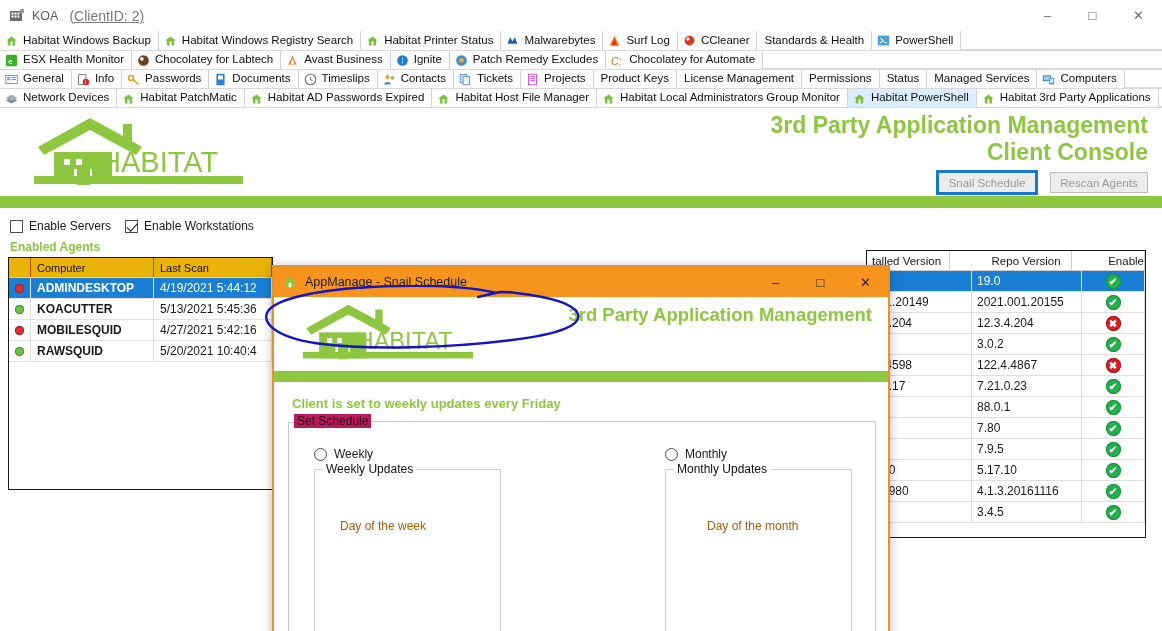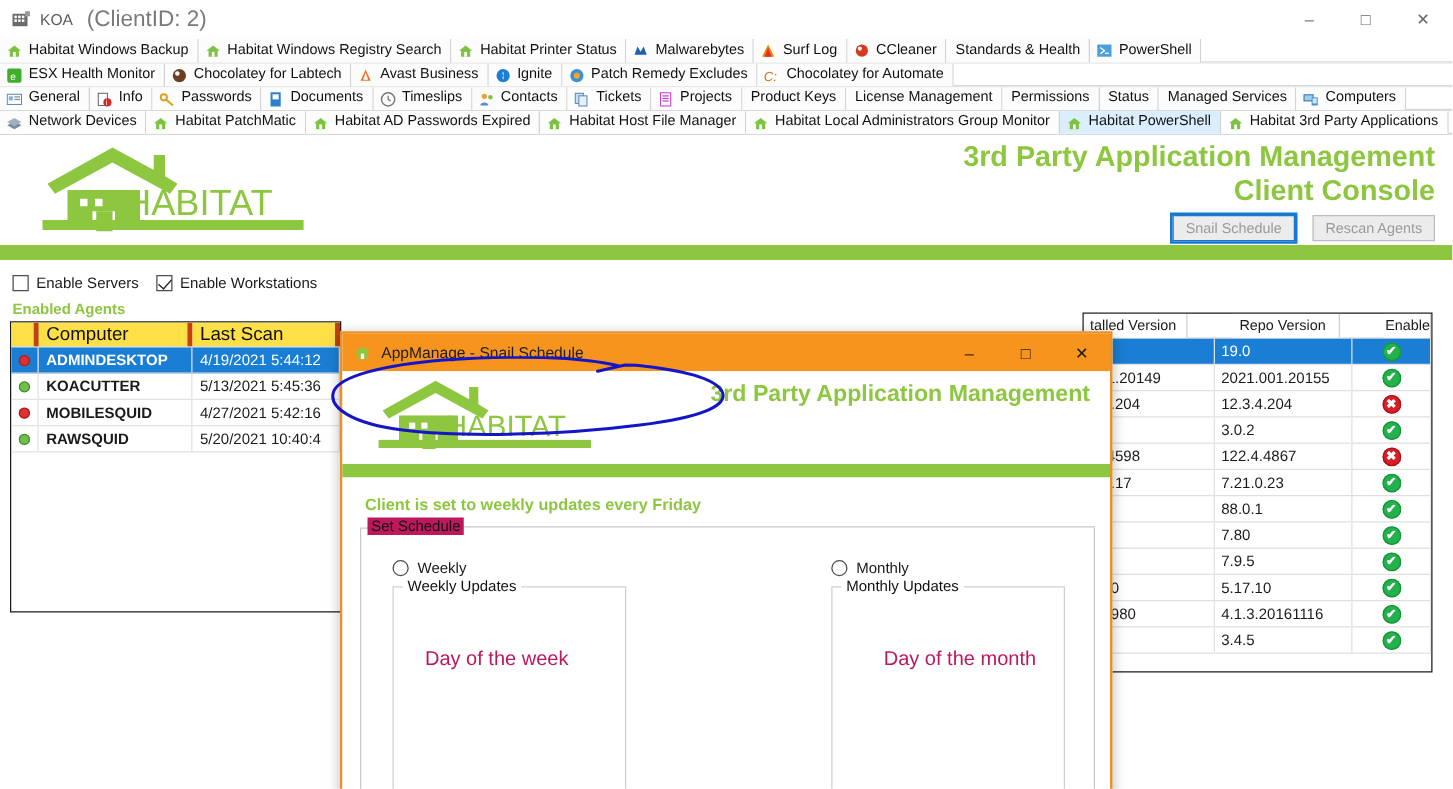--- a/index.html
+++ b/index.html
@@ -18,21 +18,21 @@
     height:31px; width:100%;
     background:#ffffff;
     display:flex; align-items:center;
     position:relative;
   }
   #titlebar .app-ico{
     width:16px;height:16px;margin-left:9px;margin-right:7px;
     display:block;
   }
   #titlebar .t-txt{ color:#5a5a5a; font-size:12.5px; }
-  #titlebar .t-cid{ color:#7a7a7a; font-size:18px; margin-left:11px;}
+  #titlebar .t-cid{ color:#7a7a7a; font-size:14px; margin-left:11px;text-decoration:underline;}
   #winbtns{ position:absolute; right:0; top:0; height:31px; display:flex;}
   #winbtns div{
     width:45px;height:31px;display:flex;align-items:center;justify-content:center;
     color:#6b6b6b; font-size:13px;
   }
   #winbtns div:last-child{ width:47px; }
 
   
   .tabrow{
     display:flex; align-items:stretch;
@@ -88,22 +88,22 @@
     position:absolute; left:10px; top:130px; font-size:12px; font-weight:bold; color:#8dc63f;
   }
 
   
   #agents{
     position:absolute; left:8px; top:147px; width:265px; height:233px;
     border:1px solid #1a1a1a; background:#fff; overflow:hidden;
   }
   #agents .hdr{ display:flex; height:20px; border-bottom:1px solid #d0d0d0;}
   #agents .hdr div{
-    font-size:15px; color:#111; display:flex;align-items:center;
-    border-right:4px solid #c2410c; padding-left:6px; background:#fde047;
+    font-size:11px; color:#111; display:flex;align-items:center;
+    border-right:1px solid #c2410c; padding-left:6px; background:#eab308;
   }
   #agents .hdr .c0{ width:22px; padding:0;}
   #agents .hdr .c1{ width:123px;}
   #agents .hdr .c2{ flex:1;}
   .arow{ display:flex; height:21px; border-bottom:1px solid #e2e2e2;}
   .arow > div{ display:flex;align-items:center; padding-left:6px; font-size:12px; border-right:1px solid #e2e2e2;}
   .arow .c0{ width:22px; padding:0; justify-content:center;}
   .arow .c1{ width:123px; font-weight:bold;}
   .arow .c2{ flex:1; white-space:nowrap; overflow:hidden;}
   .arow.sel{ background:#1a7fd4; color:#fff;}
@@ -173,21 +173,21 @@
   #grp-set-lbl{
     position:absolute; left:20px; top:32px; font-size:12px; color:#111; background:#be185d; padding:0 3px;
   }
 
   .radio{ position:absolute; display:flex; align-items:center; font-size:12px;}
   .rbox{ width:13px;height:13px;border:1px solid #4d4d4d;border-radius:50%;background:#fff;margin-right:7px;flex:none;}
 
   .subgrp{ position:absolute; border:1px solid #cfcfcf; }
   .subgrp-lbl{ position:absolute; font-size:12px; background:#fff; padding:0 4px; color:#111;}
 
-  .fieldlbl{ position:absolute; font-size:16px; color:#be185d; }
+  .fieldlbl{ position:absolute; font-size:12px; color:#a16207; }
 
   #dow{
     position:absolute; left:338px; top:437px; width:125px; height:21px;
     border:2px solid #1778d0; background:#fff; display:flex; align-items:center;
   }
   #dow .val{ background:#2f7fd8; color:#fff; font-size:12px; margin-left:1px; padding:0 0 0 1px;}
   #dow .caret{ position:absolute; right:5px; top:5px; width:9px;height:9px;}
 
   #dom{
     position:absolute; left:705px; top:437px; width:105px; height:21px;

